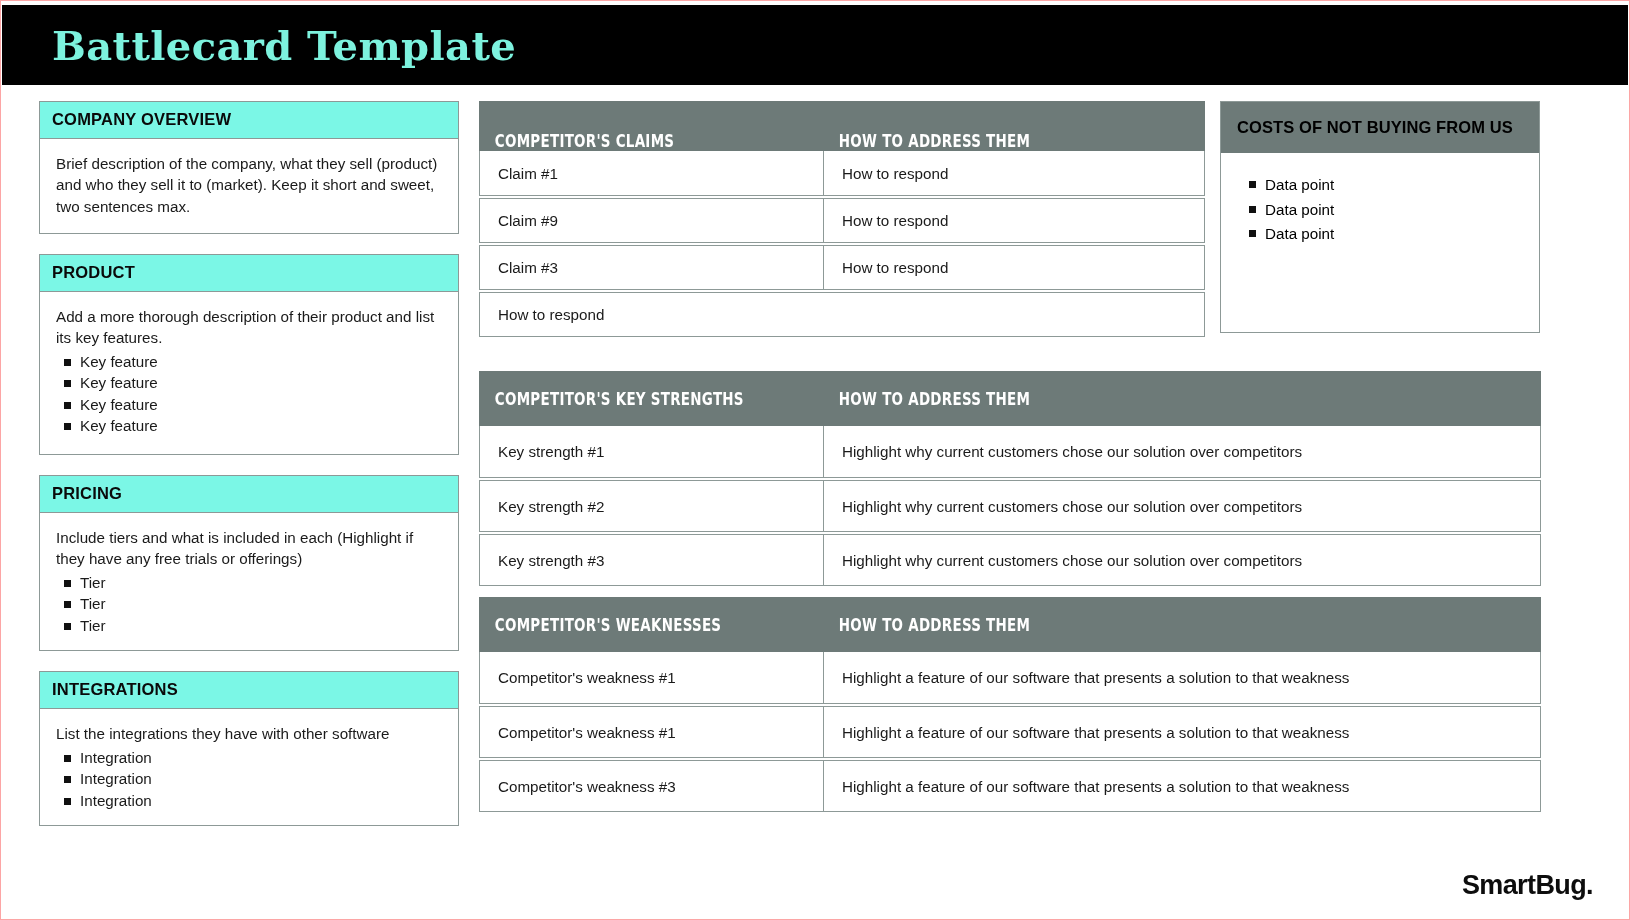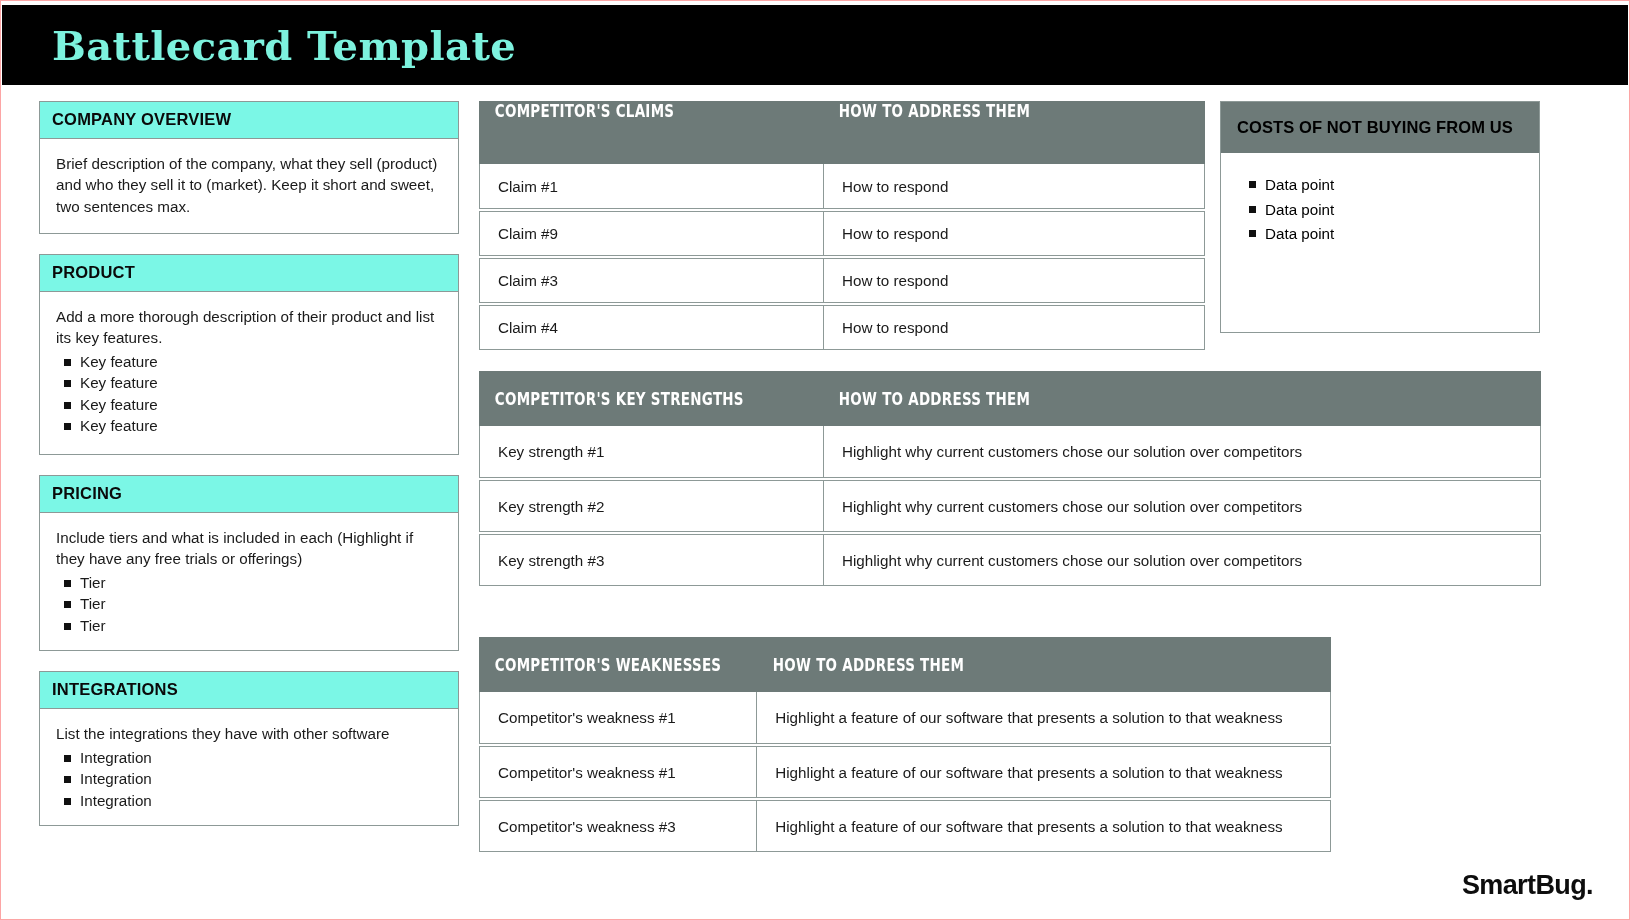--- a/index.html
+++ b/index.html
@@ -127,21 +127,21 @@
     color: #1a1a1a;
     display: flex;
     align-items: center;
   }
   .tbl .td.c1 { border-right: 1px solid #8d9997; }
 
   
   #claims-table { left: 478px; top: 100px; width: 726px; }
   #claims-table .th.c1, #claims-table .td.c1 { width: 344px; }
   #claims-table .th.c2, #claims-table .td.c2 { width: 380px; }
-  #claims-table .thead { height: 63px; align-items: flex-start; }
+  #claims-table .thead { height: 50px; align-items: flex-end; }
   #claims-table .thead .th { padding-top: 0; padding-bottom: 0; }
   #claims-table .trow { height: 45px; }
   #claims-table .td { padding-top: 0; padding-bottom: 0; }
 
   
   #costs-panel {
     position: absolute;
     left: 1219px;
     top: 100px;
     width: 320px;
@@ -163,21 +163,21 @@
   
   #strengths-table { left: 478px; top: 370px; width: 1062px; }
   #strengths-table .th.c1, #strengths-table .td.c1 { width: 344px; }
   #strengths-table .th.c2, #strengths-table .td.c2 { width: 716px; }
   #strengths-table .thead { height: 55px; align-items: center; }
   #strengths-table .thead .th { padding-top: 0; padding-bottom: 0; }
   #strengths-table .trow { height: 52px; }
   #strengths-table .td { padding-top: 0; padding-bottom: 0; }
 
   
-  #weaknesses-table { left: 478px; top: 636px; width: 852px; }
+  #weaknesses-table { left: 478px; top: 596px; width: 1062px; }
   #weaknesses-table .th.c1, #weaknesses-table .td.c1 { width: 344px; }
   #weaknesses-table .th.c2, #weaknesses-table .td.c2 { width: 716px; }
   #weaknesses-table .thead { height: 55px; align-items: center; }
   #weaknesses-table .thead .th { padding-top: 0; padding-bottom: 0; }
   #weaknesses-table .trow { height: 52px; }
   #weaknesses-table .td { padding-top: 0; padding-bottom: 0; }
 
   
   #logo {
     position: absolute;
@@ -257,21 +257,20 @@
     </div>
     <div class="trow">
       <div class="td c1">Claim #9</div>
       <div class="td c2">How to respond</div>
     </div>
     <div class="trow">
       <div class="td c1">Claim #3</div>
       <div class="td c2">How to respond</div>
     </div>
     <div class="trow">
-      <div class="td c1">Claim #4</div>
       <div class="td c2">How to respond</div>
     </div>
   </div>
 
   <div id="costs-panel">
     <div class="ch">COSTS OF NOT BUYING FROM US</div>
     <div class="cb">
       <ul class="bullets">
         <li>Data point</li>
         <li>Data point</li>

